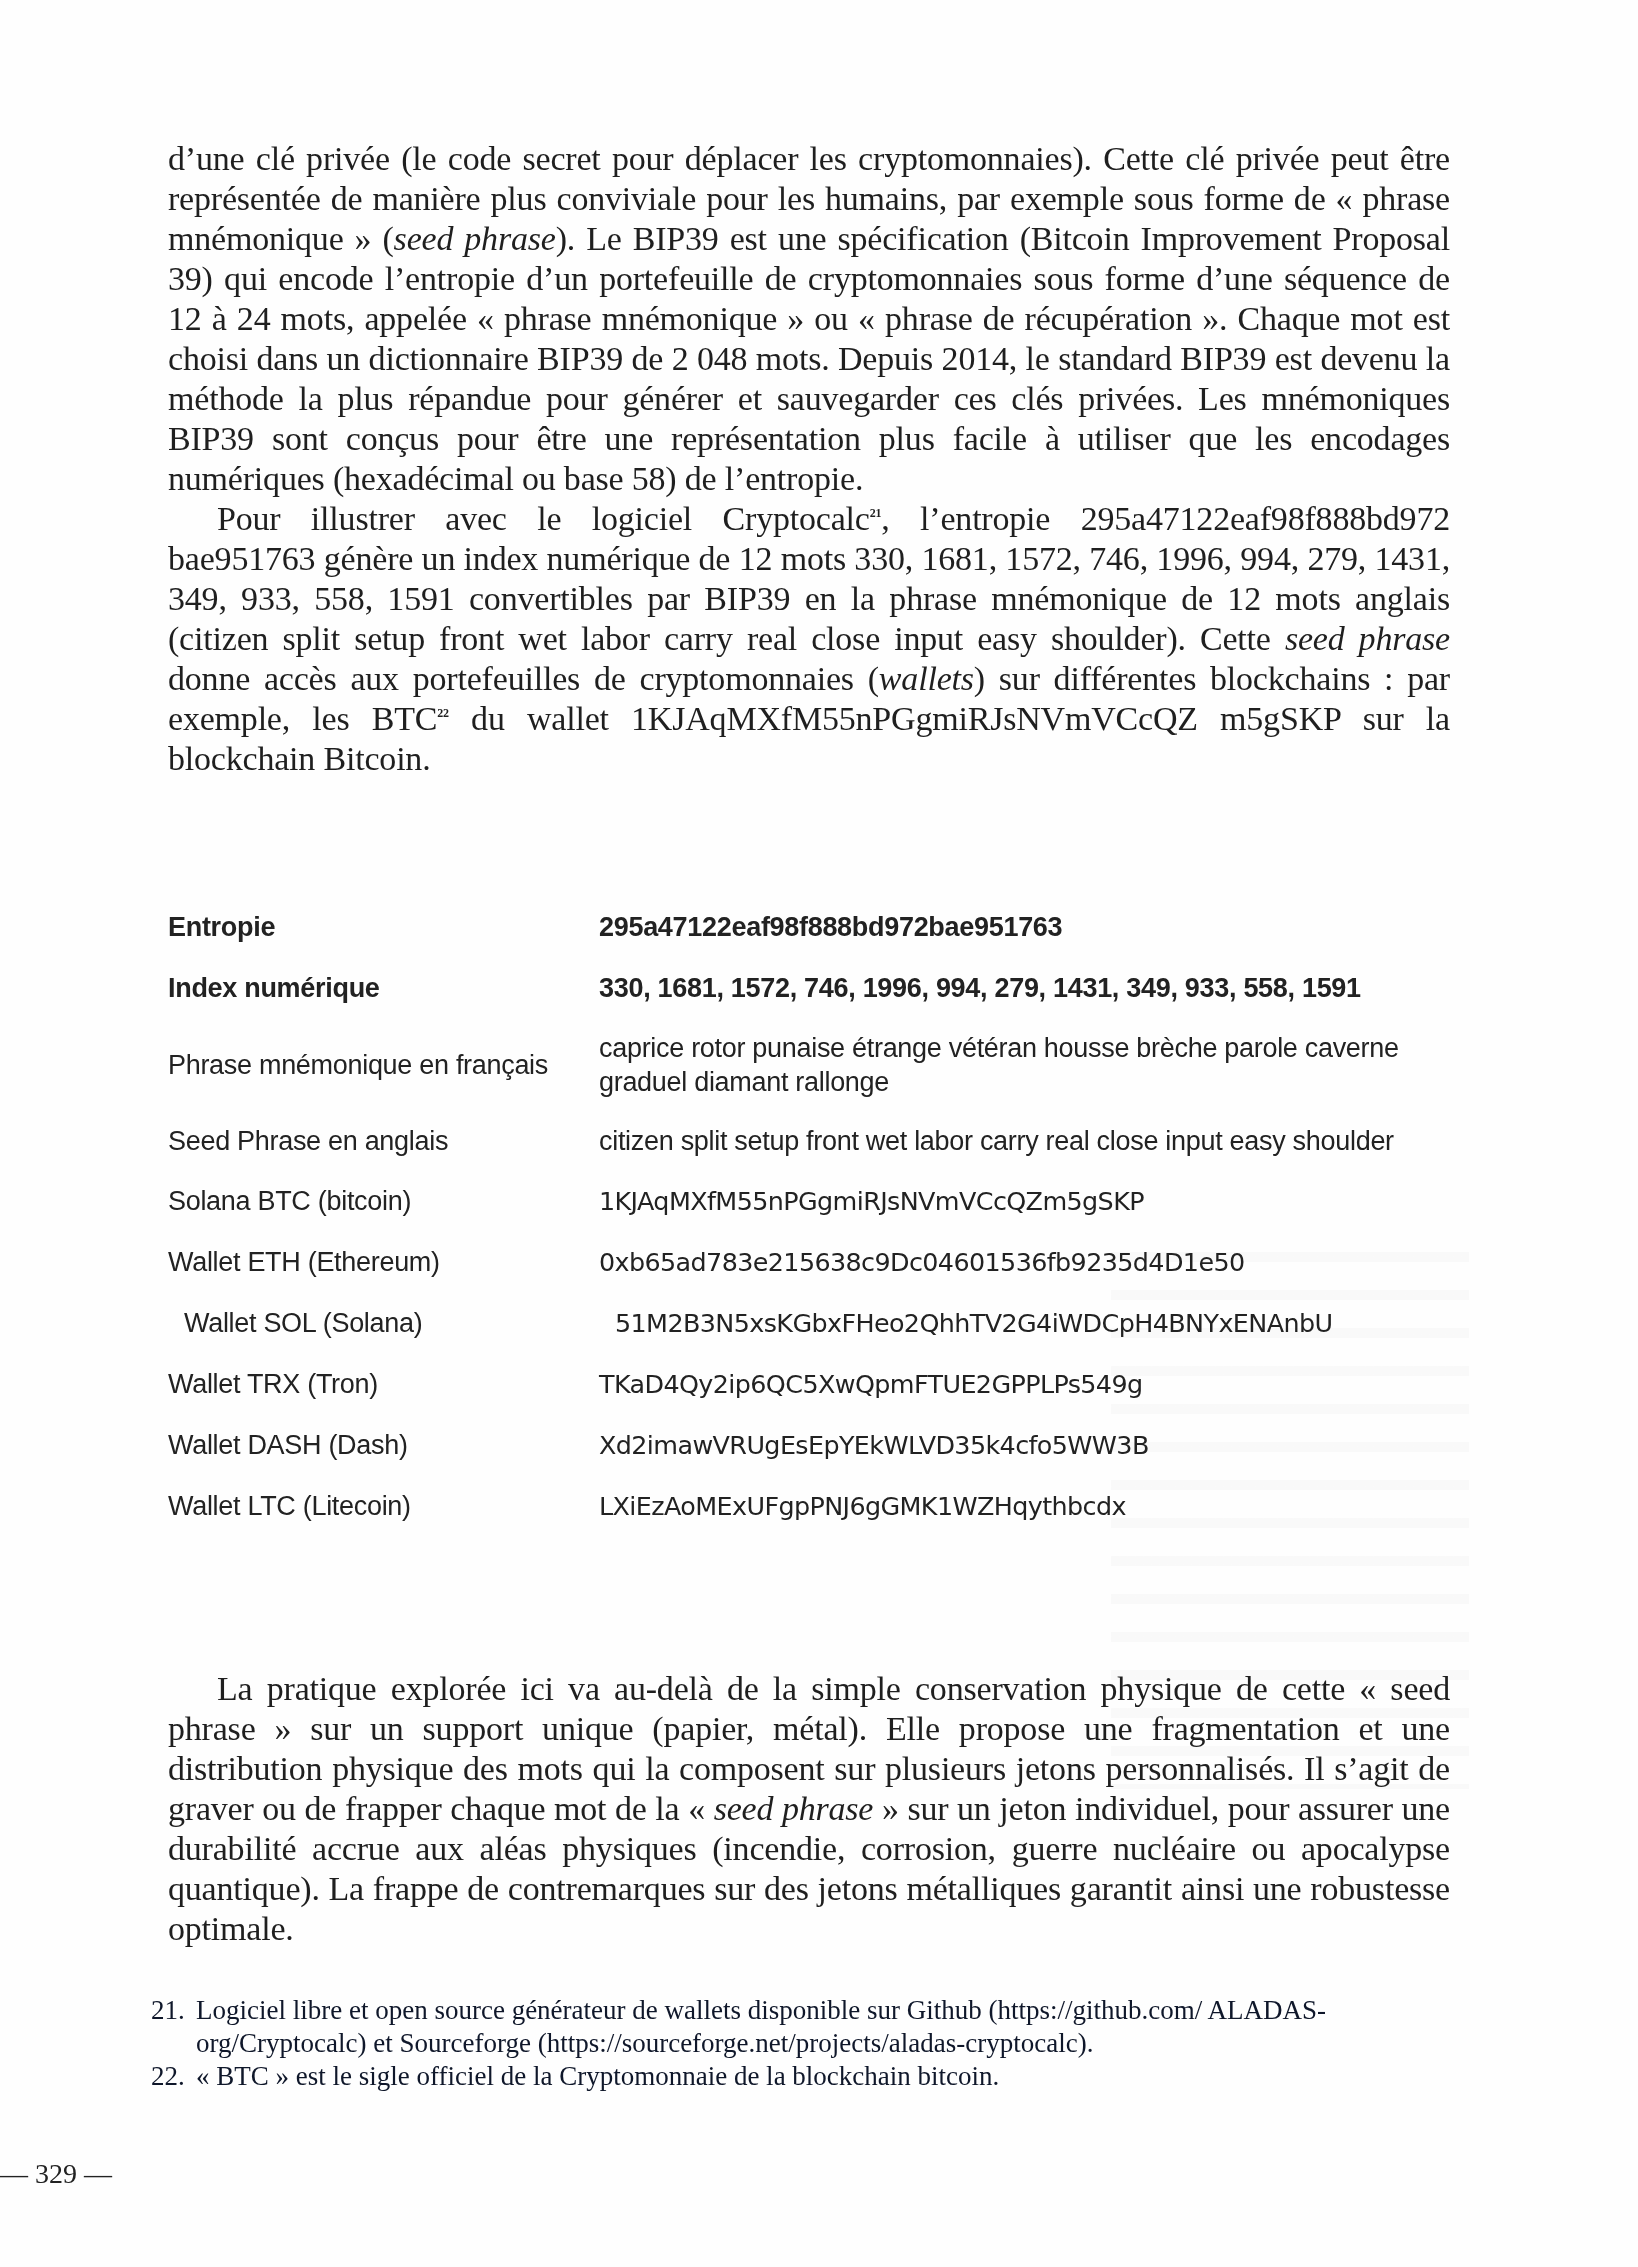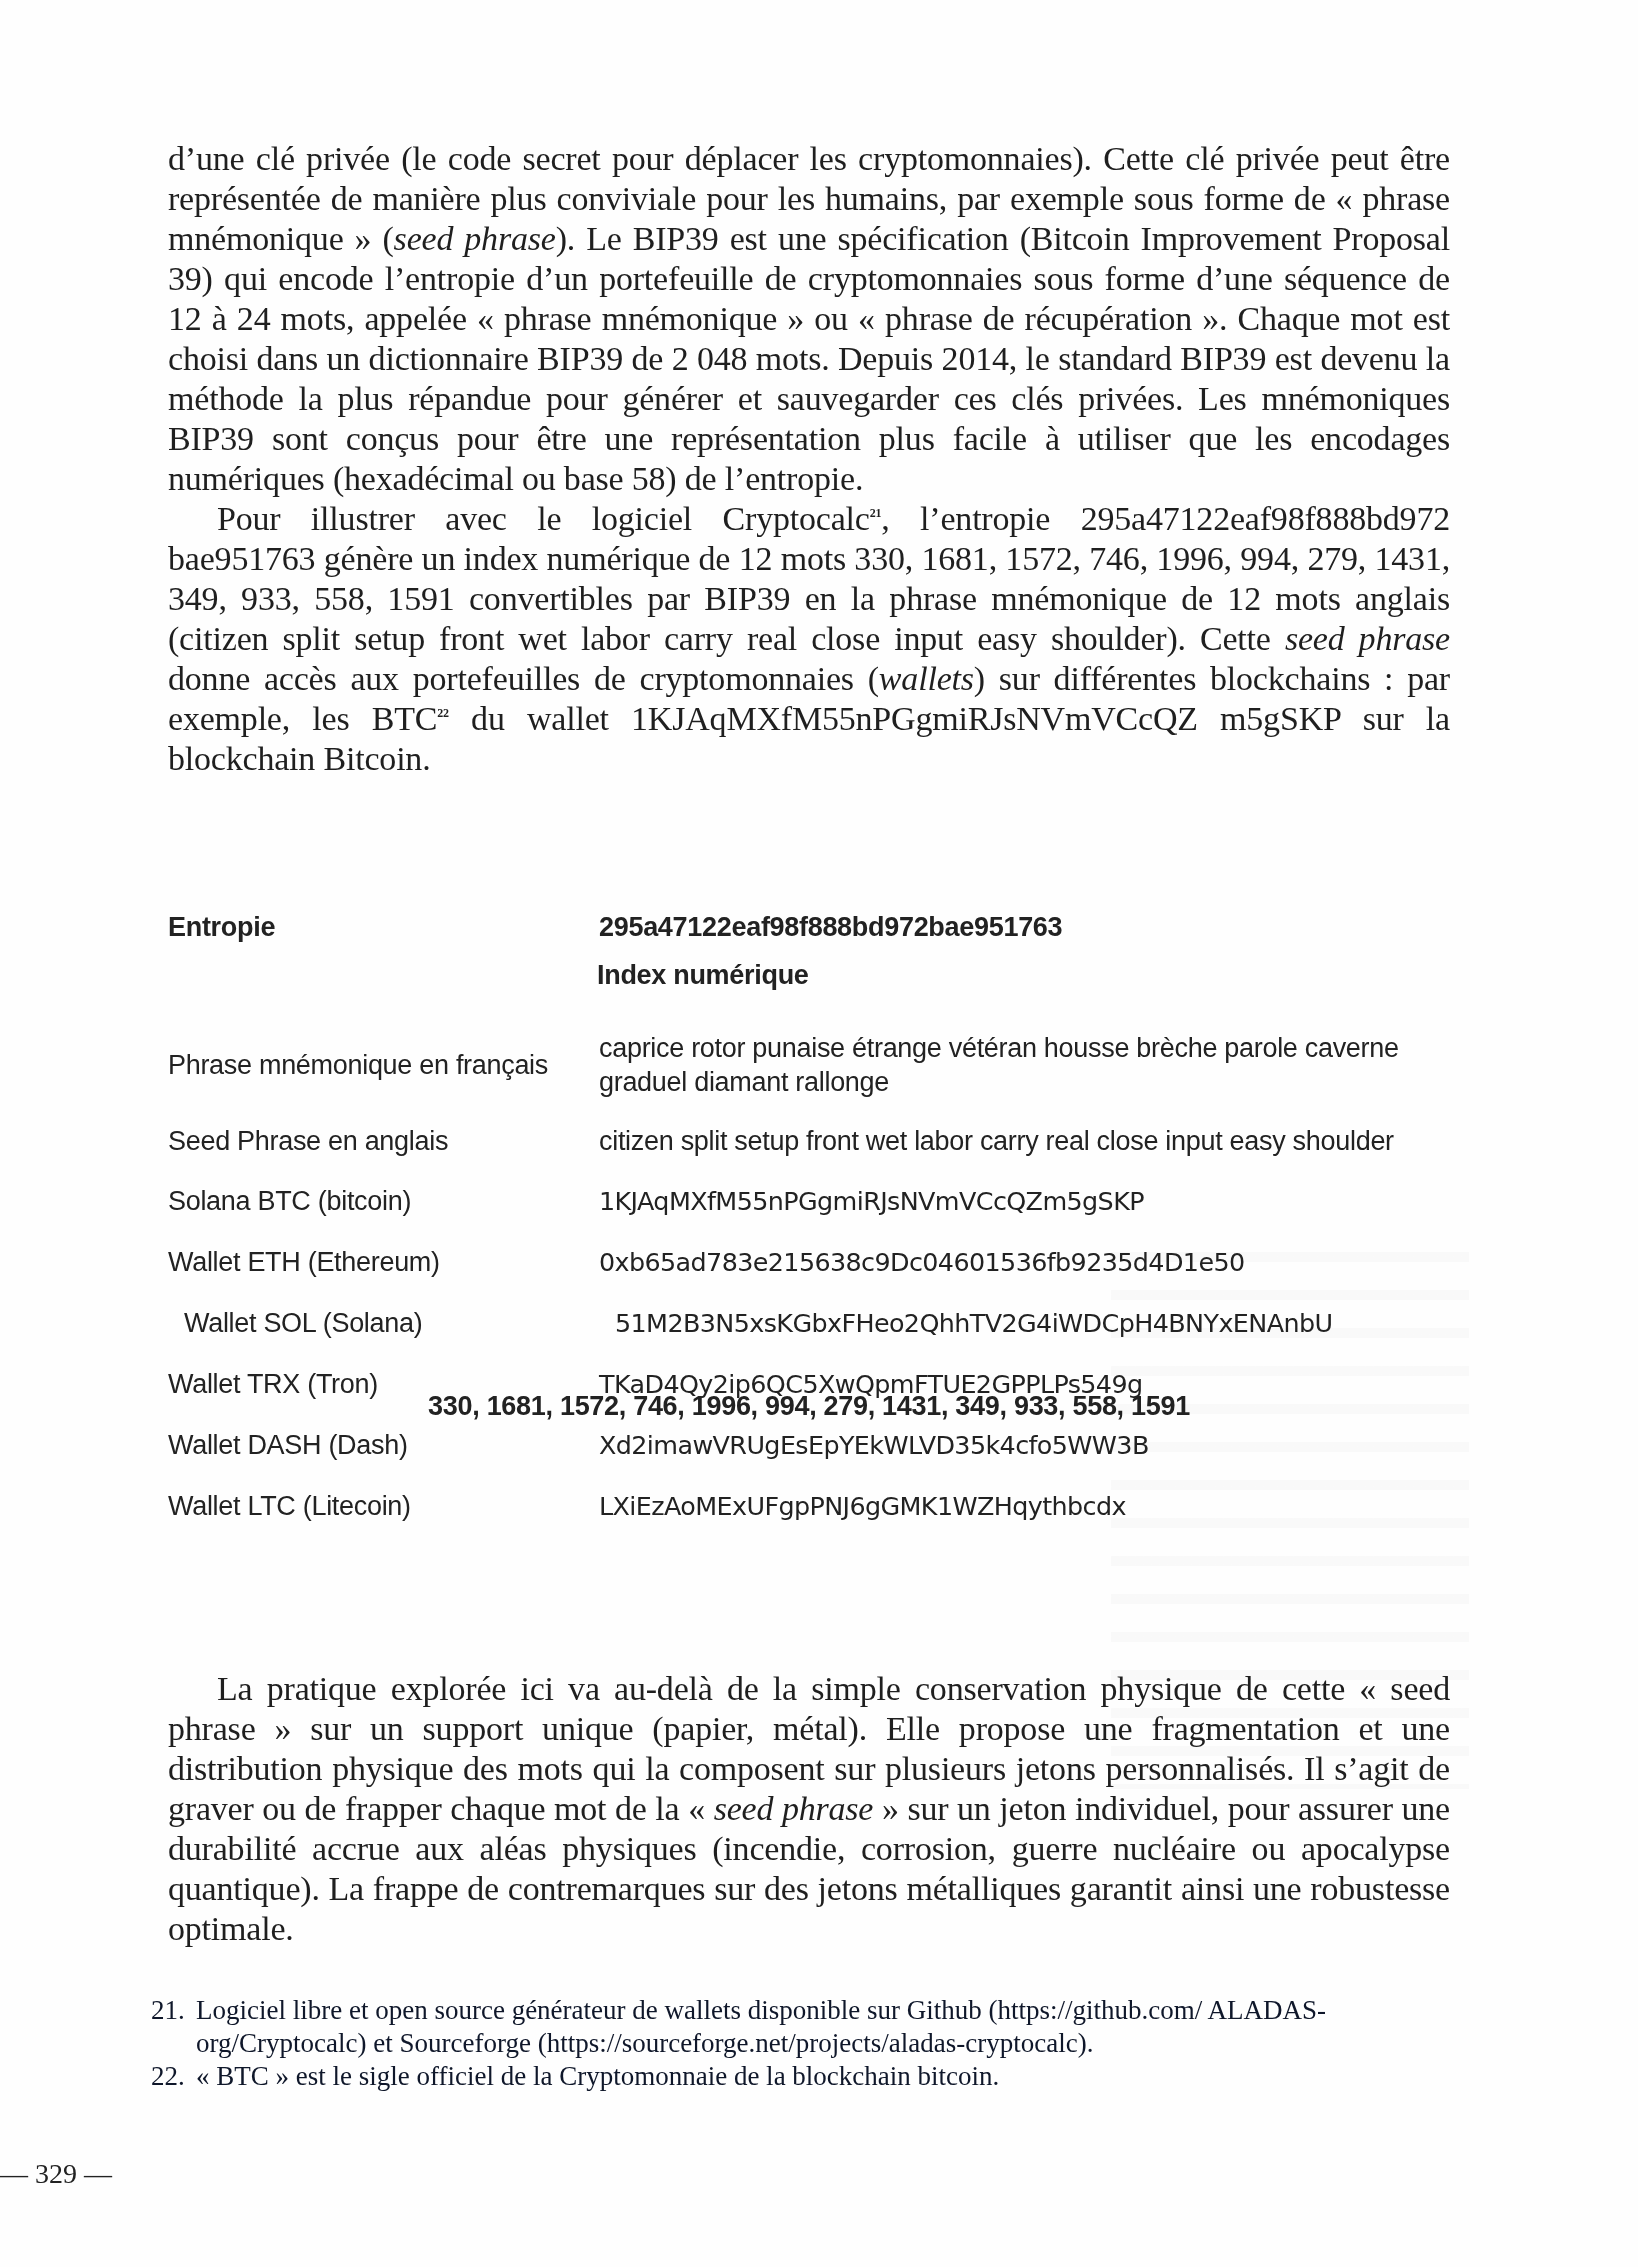--- a/index.html
+++ b/index.html
@@ -111,21 +111,21 @@
 <div class="page serif">
   <p><span>d’une clé privée (le code secret pour déplacer les cryptomonnaies). Cette clé privée peut être représentée de manière plus conviviale pour les humains, par exemple sous forme de « phrase mnémonique » (</span><span class="it">seed phrase</span><span>). Le BIP39 est une spécification (Bitcoin Improvement Proposal 39) qui encode l’entropie d’un portefeuille de crypto­monnaies sous forme d’une séquence de 12 à 24 mots, appelée « phrase mnémonique » ou « phrase de récupération ». Chaque mot est choisi dans un dictionnaire BIP39 de 2 048 mots. Depuis 2014, le standard BIP39 est devenu la méthode la plus répandue pour générer et sauvegarder ces clés privées. Les mnémoniques BIP39 sont conçus pour être une représentation plus facile à utiliser que les encodages numériques (hexadécimal ou base 58) de l’entropie.</span></p>
   <p class="indent"><span>Pour illustrer avec le logiciel Cryptocalc</span><span class="sup">21</span><span>, l’entropie 295a47122eaf98f888bd972 bae951763 génère un index numérique de 12 mots 330, 1681, 1572, 746, 1996, 994, 279, 1431, 349, 933, 558, 1591 convertibles par BIP39 en la phrase mnémonique de 12 mots anglais (citizen split setup front wet labor carry real close input easy shoulder). Cette </span><span class="it">seed phrase</span><span> donne accès aux portefeuilles de cryptomonnaies (</span><span class="it">wallets</span><span>) sur différentes blockchains : par exemple, les BTC</span><span class="sup">22</span><span> du wallet 1KJAqMXfM55nPGgmiRJsNVmVCcQZ m5gSKP sur la blockchain Bitcoin.</span></p>
 </div>
 
 <div class="wallet-table">
   <div class="trow bold" style="height:62px;">
     <span class="tlabel">Entropie</span>
     <span class="tvalue">295a47122eaf98f888bd972bae951763</span>
   </div>
-  <div class="trow bold" style="height:60px;flex-direction:column;">
+  <div class="trow bold" style="height:60px;">
     <span class="tlabel">Index numérique</span>
     <span class="tvalue">330, 1681, 1572, 746, 1996, 994, 279, 1431, 349, 933, 558, 1591</span>
   </div>
   <div class="trow" style="height:94px;">
     <span class="tlabel">Phrase mnémonique en français</span>
     <span class="tvalue">caprice rotor punaise étrange vétéran housse brèche parole caverne graduel diamant rallonge</span>
   </div>
   <div class="trow" style="height:58px;">
     <span class="tlabel">Seed Phrase en anglais</span>
     <span class="tvalue">citizen split setup front wet labor carry real close input easy shoulder</span>

